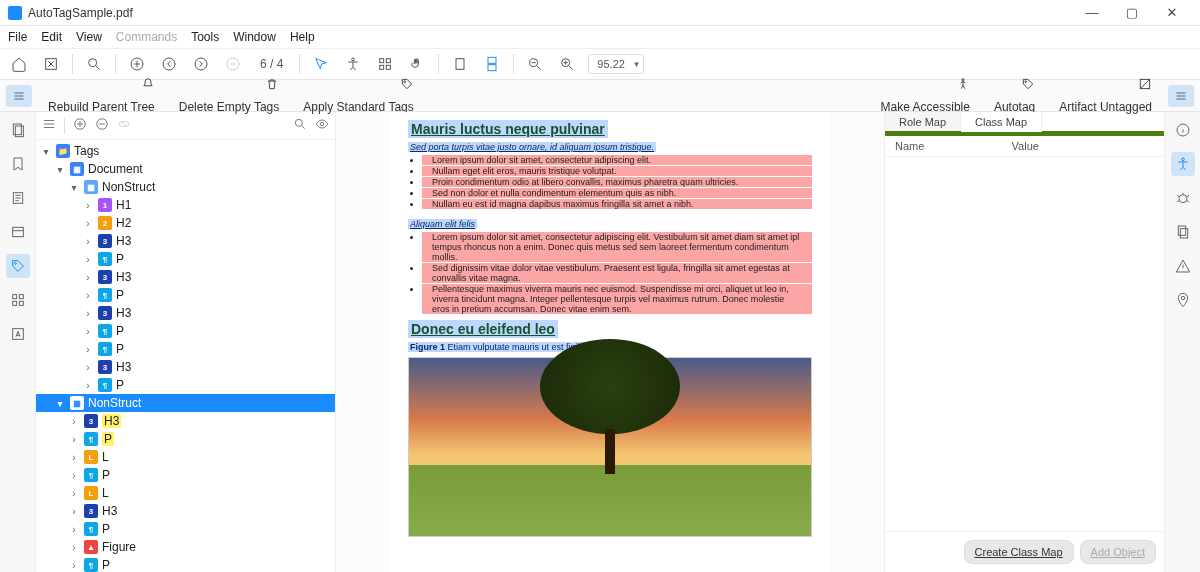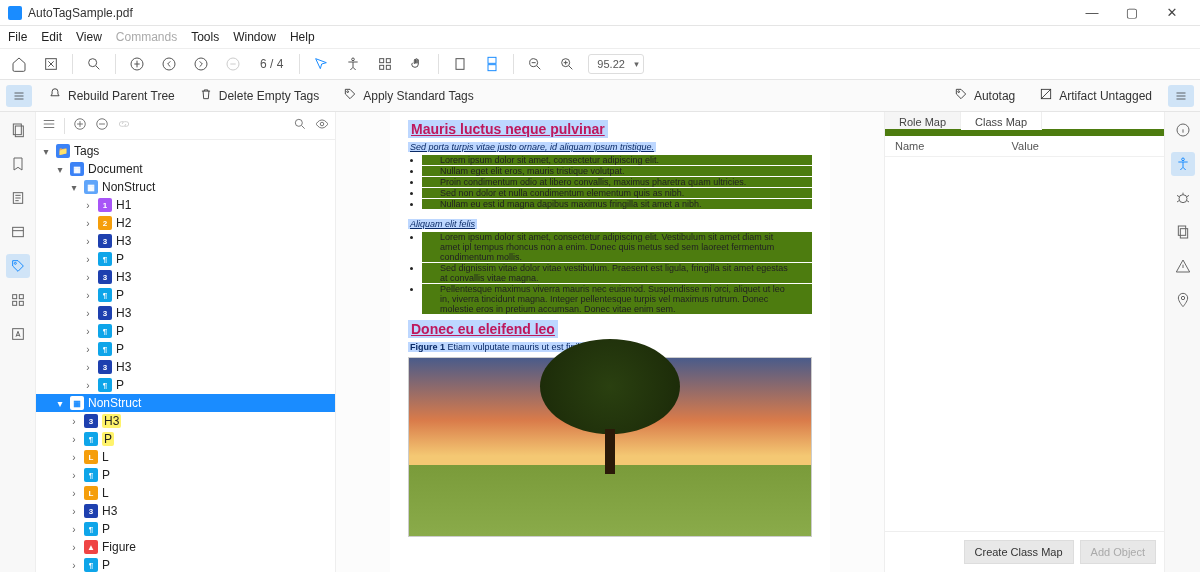--- a/index.html
+++ b/index.html
@@ -21,21 +21,21 @@
 .toolbar .ico { width: 22px; height: 22px; display: flex; align-items: center; justify-content: center; border-radius: 3px; }
 .toolbar .sep { width: 1px; height: 20px; background: #e0e0e0; }
 .toolbar .page { font-size: 12px; padding: 0 6px; }
 .toolbar .zoom { display: flex; align-items: center; border: 1px solid #ddd; border-radius: 3px; height: 20px; padding: 0 18px 0 8px; font-size: 11px; position: relative; }
 .toolbar .zoom::after { content: "▾"; position: absolute; right: 4px; font-size: 9px; color: #666; }
 .toolbar .ico.active svg { stroke: #1a8cff; }
 
 
 .actionbar { display: flex; align-items: center; height: 32px; border-bottom: 1px solid #e5e5e5; padding: 0 6px; gap: 8px; color: #333; background: #fafafa; }
 .actionbar .toggle { width: 26px; height: 22px; background: #d0e4f7; border-radius: 3px; display: flex; align-items: center; justify-content: center; }
-.actionbar .btn { display: flex; align-items: center; gap: 6px; padding: 3px 8px; border-radius: 3px; font-size: 12px; }
+.actionbar .btn { display: flex; align-items: flex-end; gap: 6px; padding: 3px 8px; border-radius: 3px; font-size: 12px; flex-direction: column; }
 .actionbar .spacer { flex: 1; }
 
 
 .main { display: flex; height: calc(572px - 26px - 22px - 32px - 32px); }
 .leftrail, .rightrail { width: 36px; background: #f8f8f8; border-right: 1px solid #eee; display: flex; flex-direction: column; align-items: center; padding-top: 6px; gap: 10px; }
 .rightrail { border-right: none; border-left: 1px solid #eee; }
 .rail-ico { width: 24px; height: 24px; display: flex; align-items: center; justify-content: center; color: #666; border-radius: 3px; }
 .rail-ico.active { background: #d0e4f7; color: #1a8cff; }
 
 
@@ -57,42 +57,42 @@
 .c-h2 { background: #f59e0b; }
 .c-h3 { background: #1e40af; }
 .c-p { background: #0ea5e9; }
 .c-l { background: #f59e0b; }
 .c-fig { background: #ef4444; }
 
 
 .doc-area { flex: 1; background: #fcfcfc; position: relative; overflow: hidden; display: flex; justify-content: center; }
 .page-view { width: 440px; background: #fff; margin-top: 0; padding: 8px 18px 18px 18px; position: relative; }
 .page-header { text-align: right; font-size: 9px; font-style: italic; color: #444; margin-bottom: 8px; }
-.doc-h { font-weight: bold; color: #be185d; text-decoration: underline; background: #bdd7ff; padding: 1px 3px; display: inline-block; }
+.doc-h { font-weight: bold; color: #14532d; text-decoration: underline; background: #bdd7ff; padding: 1px 3px; display: inline-block; }
 .doc-h.h2 { font-size: 14px; }
 .doc-sub { font-size: 9px; font-style: italic; color: #0a2a66; text-decoration: underline; background: #bdd7ff; padding: 0 2px; display: inline-block; margin-top: 4px; }
 .doc-list { margin: 2px 0 6px 14px; }
-.doc-list li { font-size: 9px; color: #222; background: #4d7c0f; padding: 0 18px; margin-bottom: 1px; list-style: disc; }
+.doc-list li { font-size: 9px; color: #222; background: #fca5a5; padding: 0 10px; margin-bottom: 1px; list-style: disc; }
 .doc-cap { font-size: 9px; background: #bdd7ff; color: #0a2a66; padding: 0 2px; display: inline-block; margin-top: 4px; }
 .doc-cap b { font-weight: bold; }
 .doc-img { width: 100%; height: 180px; margin-top: 4px; background: linear-gradient(to bottom, #4a5b8a 0%, #d97b4a 35%, #f4c873 55%, #f4c873 60%, #7a9b3a 60%, #8aab4a 100%); position: relative; border: 1px solid #ccc; }
 .doc-img .tree-shape { position: absolute; left: 50%; bottom: 35%; transform: translateX(-50%); }
 .doc-img .crown { width: 140px; height: 95px; background: radial-gradient(circle, #2a4010 0%, #1a2808 100%); border-radius: 50%; }
 .doc-img .trunk { width: 10px; height: 45px; background: #2a1a08; margin: -5px auto 0; }
 
 
 .props { width: 280px; border-left: 1px solid #eee; display: flex; flex-direction: column; }
-.props-tabs { display: flex; border-bottom: 7px solid #4d7c0f; height: 24px; }
+.props-tabs { display: flex; border-bottom: 5px solid #4d7c0f; height: 24px; }
 .props-tabs .tab { padding: 4px 14px; font-size: 11px; color: #444; border-right: 1px solid #eee; background: #f5f5f5; }
 .props-tabs .tab.active { background: #fff; border-bottom: 1px solid #fff; margin-bottom: -1px; }
 .props-head { display: flex; padding: 4px 10px; font-size: 11px; color: #555; border-bottom: 1px solid #f0f0f0; }
 .props-head .col1 { width: 45%; }
 .props-body { flex: 1; }
 .props-foot { display: flex; gap: 6px; padding: 8px; border-top: 1px solid #eee; justify-content: flex-end; }
-.props-foot .pbtn { background: #e8e8e8; border: 1px solid #ddd; border-radius: 0; padding: 5px 10px; font-size: 11px; color: #333; }
+.props-foot .pbtn { background: #e8e8e8; border: 1px solid #ddd; border-radius: 8px; padding: 5px 10px; font-size: 11px; color: #333; text-decoration: underline; }
 .props-foot .pbtn.dis { color: #aaa; }
 
 svg { stroke: currentColor; fill: none; stroke-width: 1.5; }
 </style>
 </head>
 <body>
 
 <div class="titlebar">
   <div class="app-icon"></div>
   <div class="title">AutoTagSample.pdf</div>
@@ -229,20 +229,27 @@
     <span>Delete Empty Tags</span>
   </div>
   <div class="btn">
     <span><svg width="14" height="14" viewBox="0 0 24 24">
           <path d="M4 4h8l8 8-8 8-8-8z"></path>
           <circle cx="8" cy="8" r="1.5"></circle>
         </svg></span>
     <span>Apply Standard Tags</span>
   </div>
   <div class="spacer"></div>
+  <div class="btn">
+    <span><svg width="14" height="14" viewBox="0 0 24 24">
+          <circle cx="12" cy="5" r="2"></circle>
+          <path d="M8 10l4-2 4 2M12 8v6l-3 6M12 14l3 6"></path>
+        </svg></span>
+    <span>Make Accessible</span>
+  </div>
   <div class="btn">
     <span><svg width="14" height="14" viewBox="0 0 24 24">
           <path d="M4 4h8l8 8-8 8-8-8z"></path>
           <circle cx="8" cy="8" r="1.5"></circle>
         </svg></span>
     <span>Autotag</span>
   </div>
   <div class="btn">
     <span><svg width="14" height="14" viewBox="0 0 24 24">
           <rect x="4" y="4" width="16" height="16"></rect>

